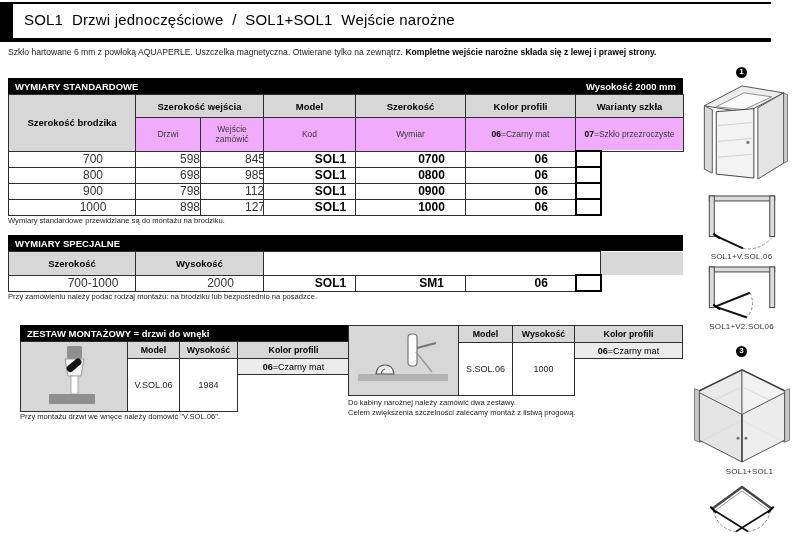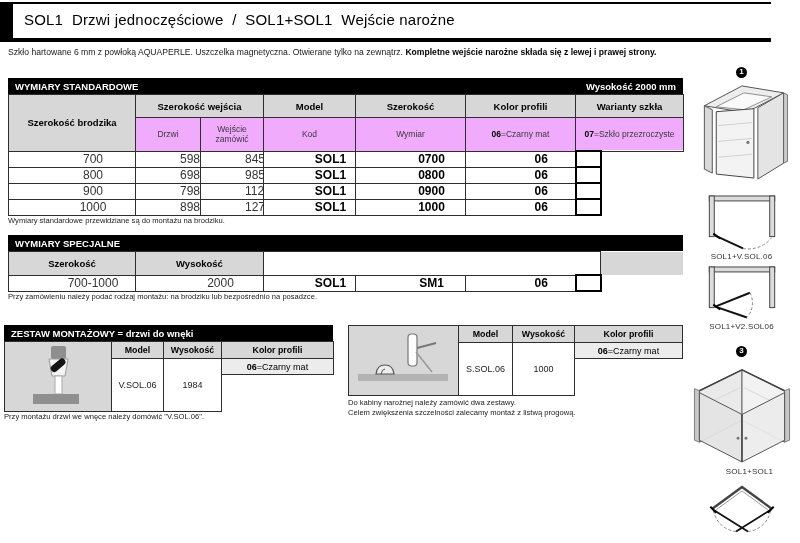--- a/index.html
+++ b/index.html
@@ -31,21 +31,21 @@
   .nob{ border:none; background:#fff; }
 
   .hdr1 td { background:#d7d7d7; font-weight:bold; font-size:9.5px; height:22px; }
   .hdr2 td { background:#f0abfc; font-size:8.5px; color:#3a3a3a; height:32px; line-height:10px; }
   .hdr2 td b { color:#000; }
   .datarow td { height:14px; font-size:12px; color:#333; background:#fff;padding-left:44px; }
   .datarow td.bold { font-weight:bold; color:#000; }
 
   #std-section     { position:absolute; left:8px;  top:78px;  width:675px; }
   #special-section { position:absolute; left:8px;  top:235px; width:675px; }
-  #zestawA         { position:absolute; left:4px;  top:325px; width:329px; }
+  #zestawA         { position:absolute; left:20px;  top:325px; width:329px; }
   #zestawB         { position:absolute; left:348px; top:325px; width:334px; }
 
   .note { font-size:7.6px; color:#1a1a1a; line-height:10px; }
 
   .ztable td { font-size:9px; }
   .ztable .zh td { background:#d7d7d7; font-weight:bold; font-size:8.8px; height:16px; }
   .zcolor { background:#ececec; font-size:8.5px; height:15px; }
   .zdata  { font-size:9.5px; color:#222;margin-top:16px; }
   .imgcell { background:#fff; }
 

